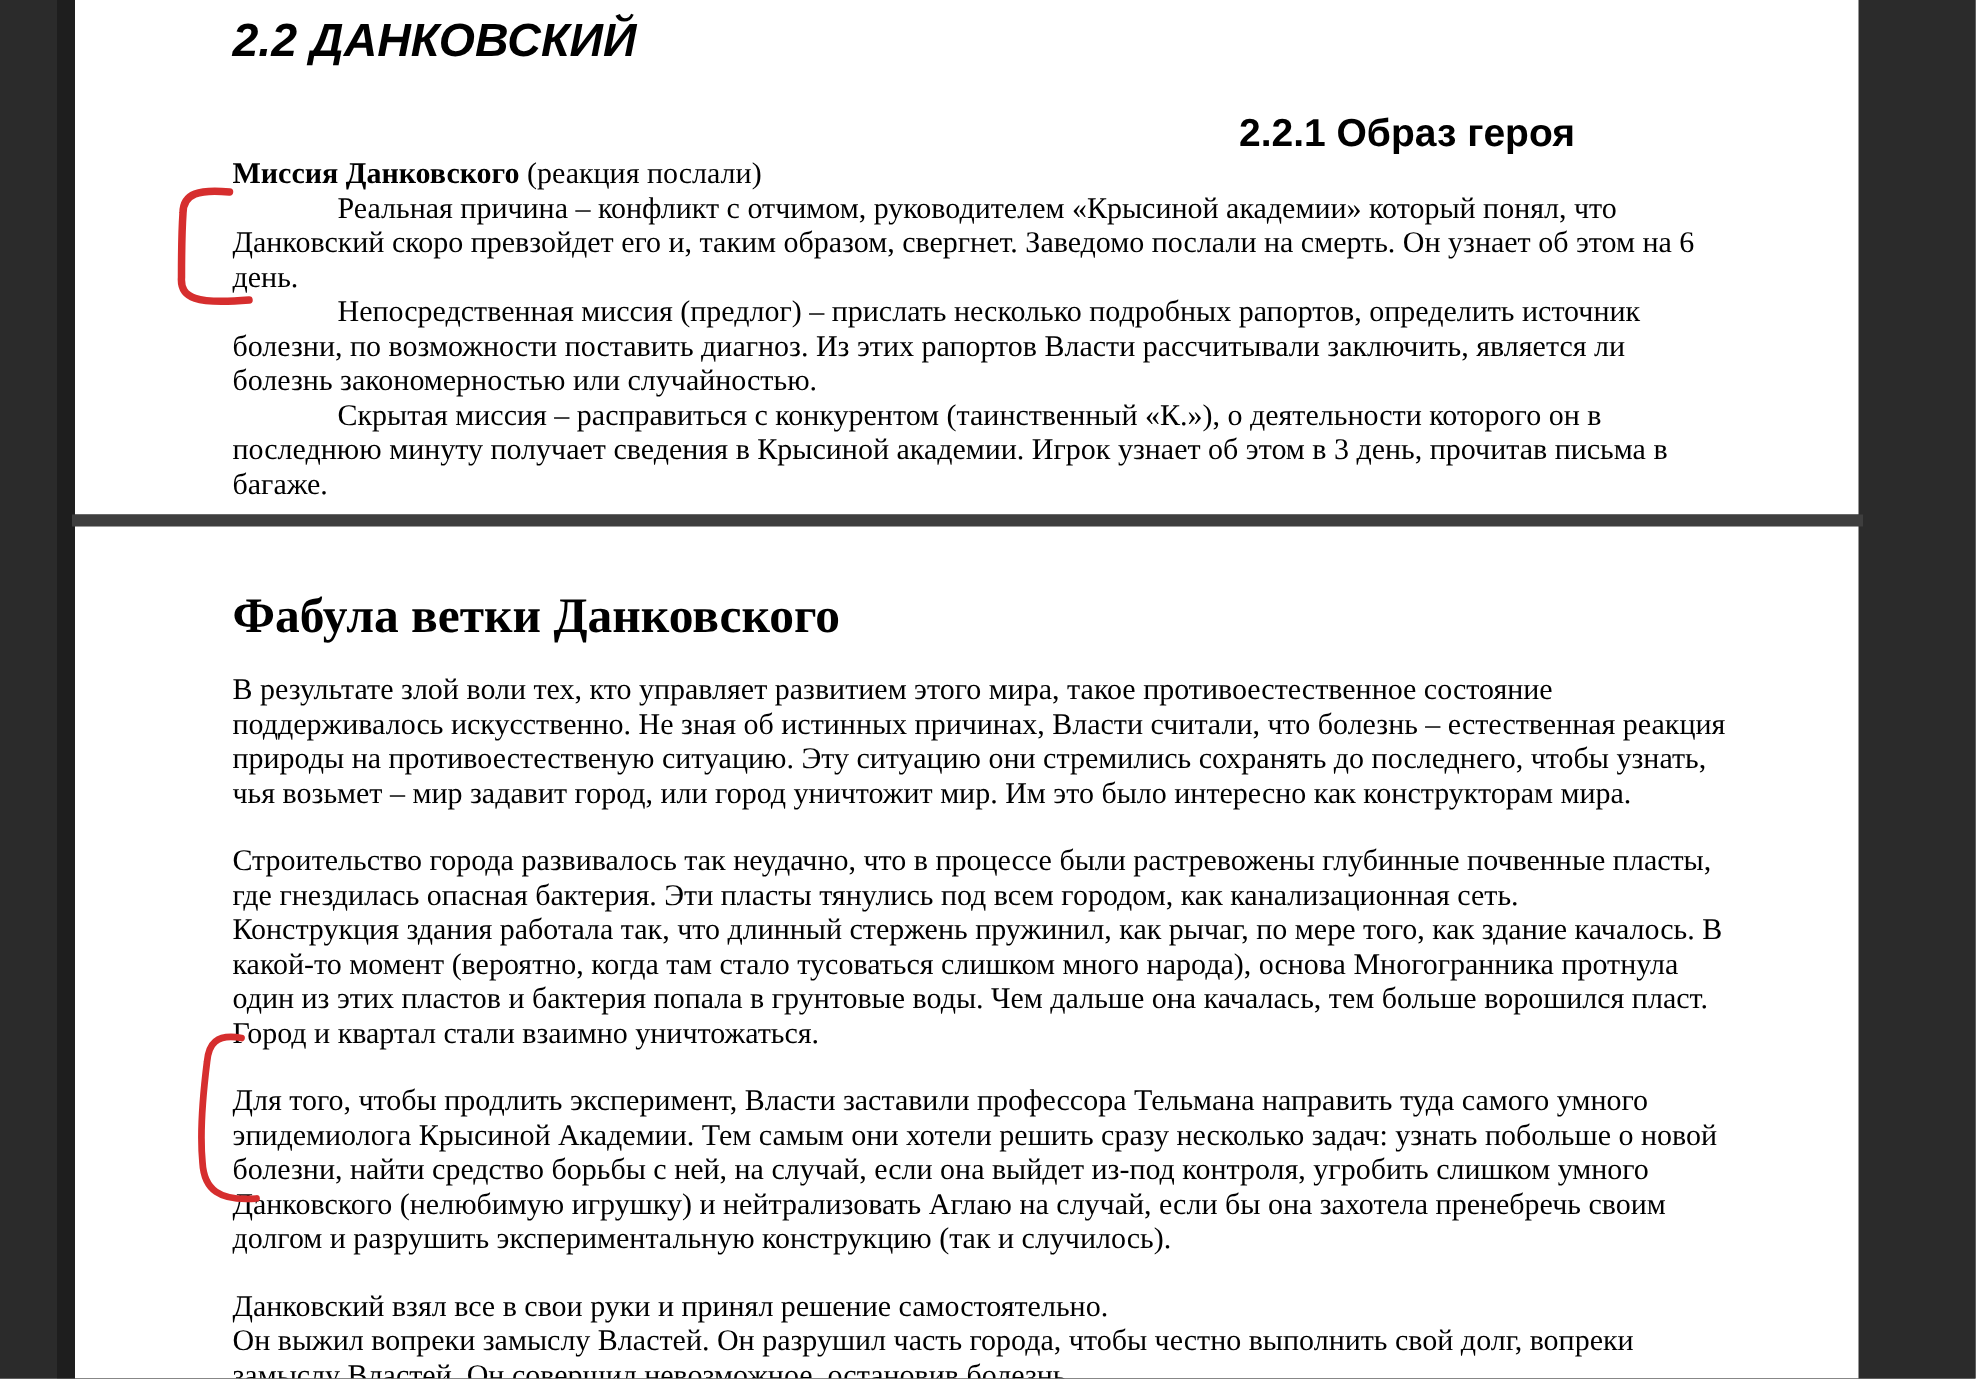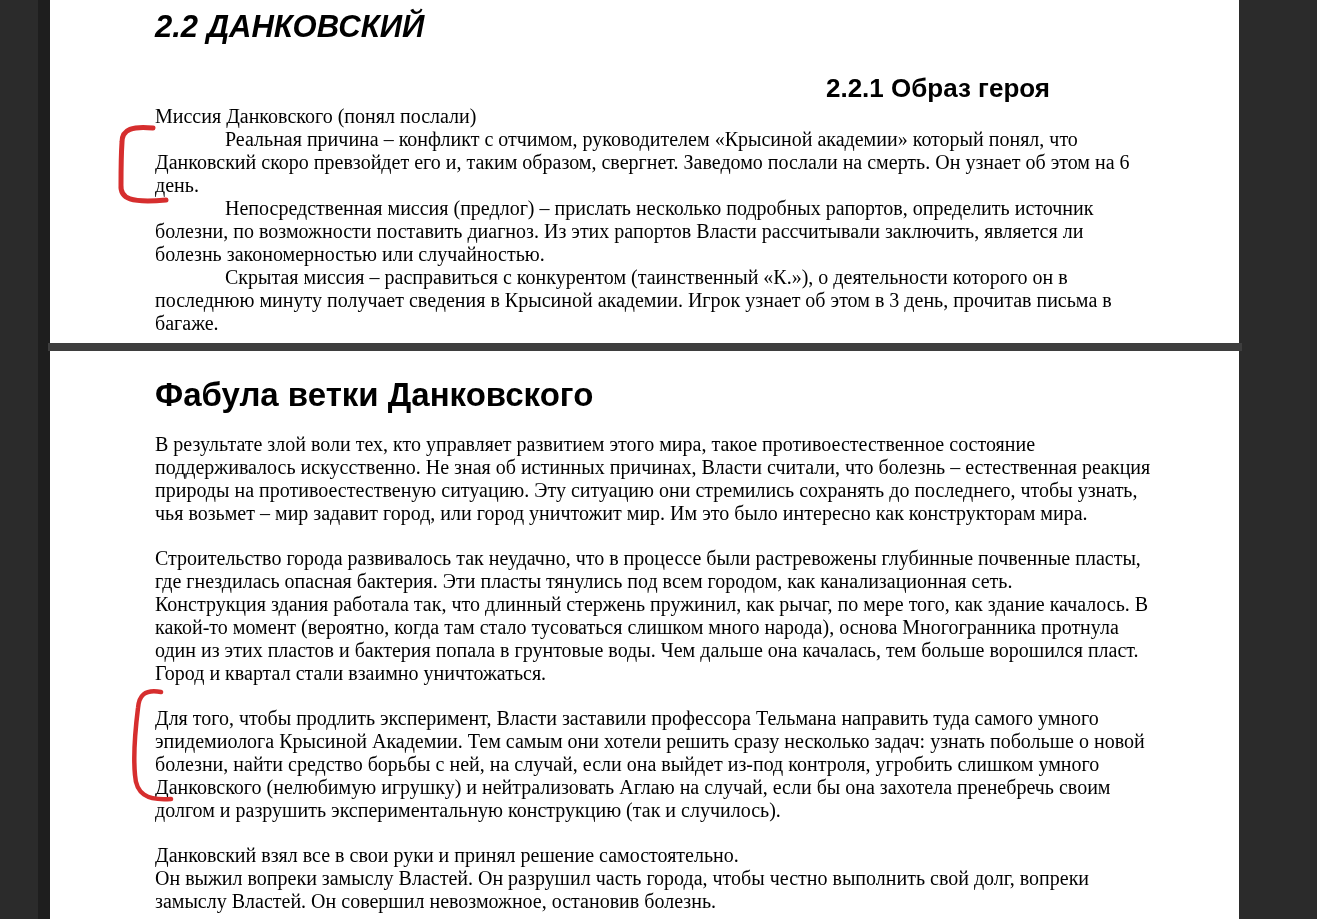--- a/index.html
+++ b/index.html
@@ -31,30 +31,30 @@
     font-family: "Liberation Sans", "DejaVu Sans", sans-serif;
     font-weight: bold; font-style: italic;
     font-size: 31px; line-height: 37px; color: #000;
   }
   .h-subsection {
     margin-top: 29px;
     font-family: "Liberation Sans", "DejaVu Sans", sans-serif;
     font-weight: bold; font-size: 26px; line-height: 28px; color: #000; text-align: right;
   }
   .h-chapter {
-    margin-top: 26px;
-    font-family: Liberation Sans, sans-serif;
+    margin-top: 42px;
+    font-family: Liberation Serif, serif;
     font-weight: bold; font-size: 33px; line-height: 36px; color: #000;
   }
   .lead {
     margin-top: 3px;
     font-size: 20px; line-height: 23px; color: #000;
     white-space: normal;
   }
-  .lead b { font-weight: normal; }
+  .lead b { font-weight: bold; }
   .body-para {
     font-size: 20px; line-height: 23px; color: #000;
     white-space: pre; text-indent: 70px;
   }
   .block {
     font-size: 20px; line-height: 23px; color: #000;
     white-space: pre;
   }
   .block + .block { margin-top: 22px; }
   .page-2 .block:first-of-type { margin-top: 20px; }
@@ -67,21 +67,21 @@
 <body>
 
 <div class="viewer">
 
   <div class="edge-strip"></div>
 
   <div class="page page-1">
     <div class="content">
       <div class="h-section">2.2 ДАНКОВСКИЙ</div>
       <div class="h-subsection">2.2.1 Образ героя</div>
-      <p class="lead"><b>Миссия Данковского</b><span> (понял послали)</span></p>
+      <p class="lead"><b>Миссия Данковского</b><span> (реакция послали)</span></p>
       <p class="body-para">Реальная причина – конфликт с отчимом, руководителем «Крысиной академии» который понял, что
 Данковский скоро превзойдет его и, таким образом, свергнет. Заведомо послали на смерть. Он узнает об этом на 6
 день.</p>
       <p class="body-para">Непосредственная миссия (предлог) – прислать несколько подробных рапортов, определить источник
 болезни, по возможности поставить диагноз. Из этих рапортов Власти рассчитывали заключить, является ли
 болезнь закономерностью или случайностью.</p>
       <p class="body-para">Скрытая миссия – расправиться с конкурентом (таинственный «К.»), о деятельности которого он в
 последнюю минуту получает сведения в Крысиной академии. Игрок узнает об этом в 3 день, прочитав письма в
 багаже.</p>
     </div>

